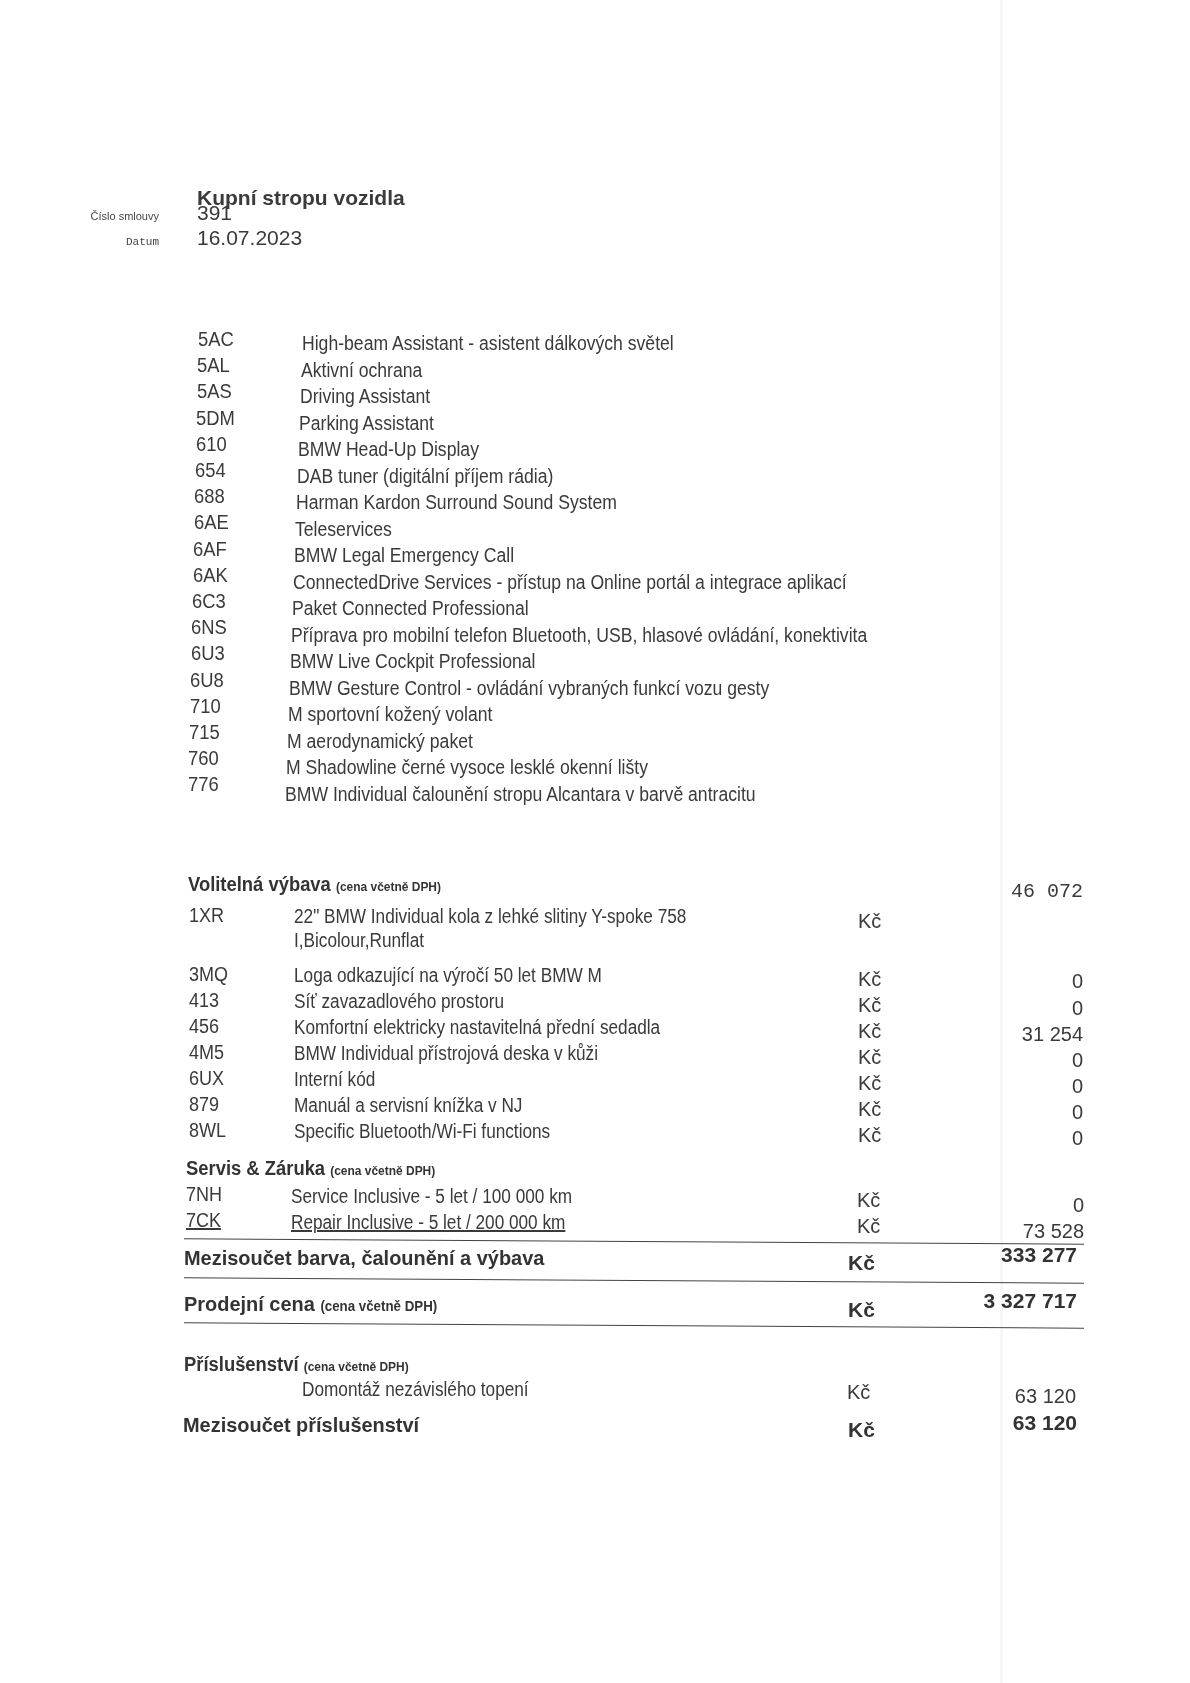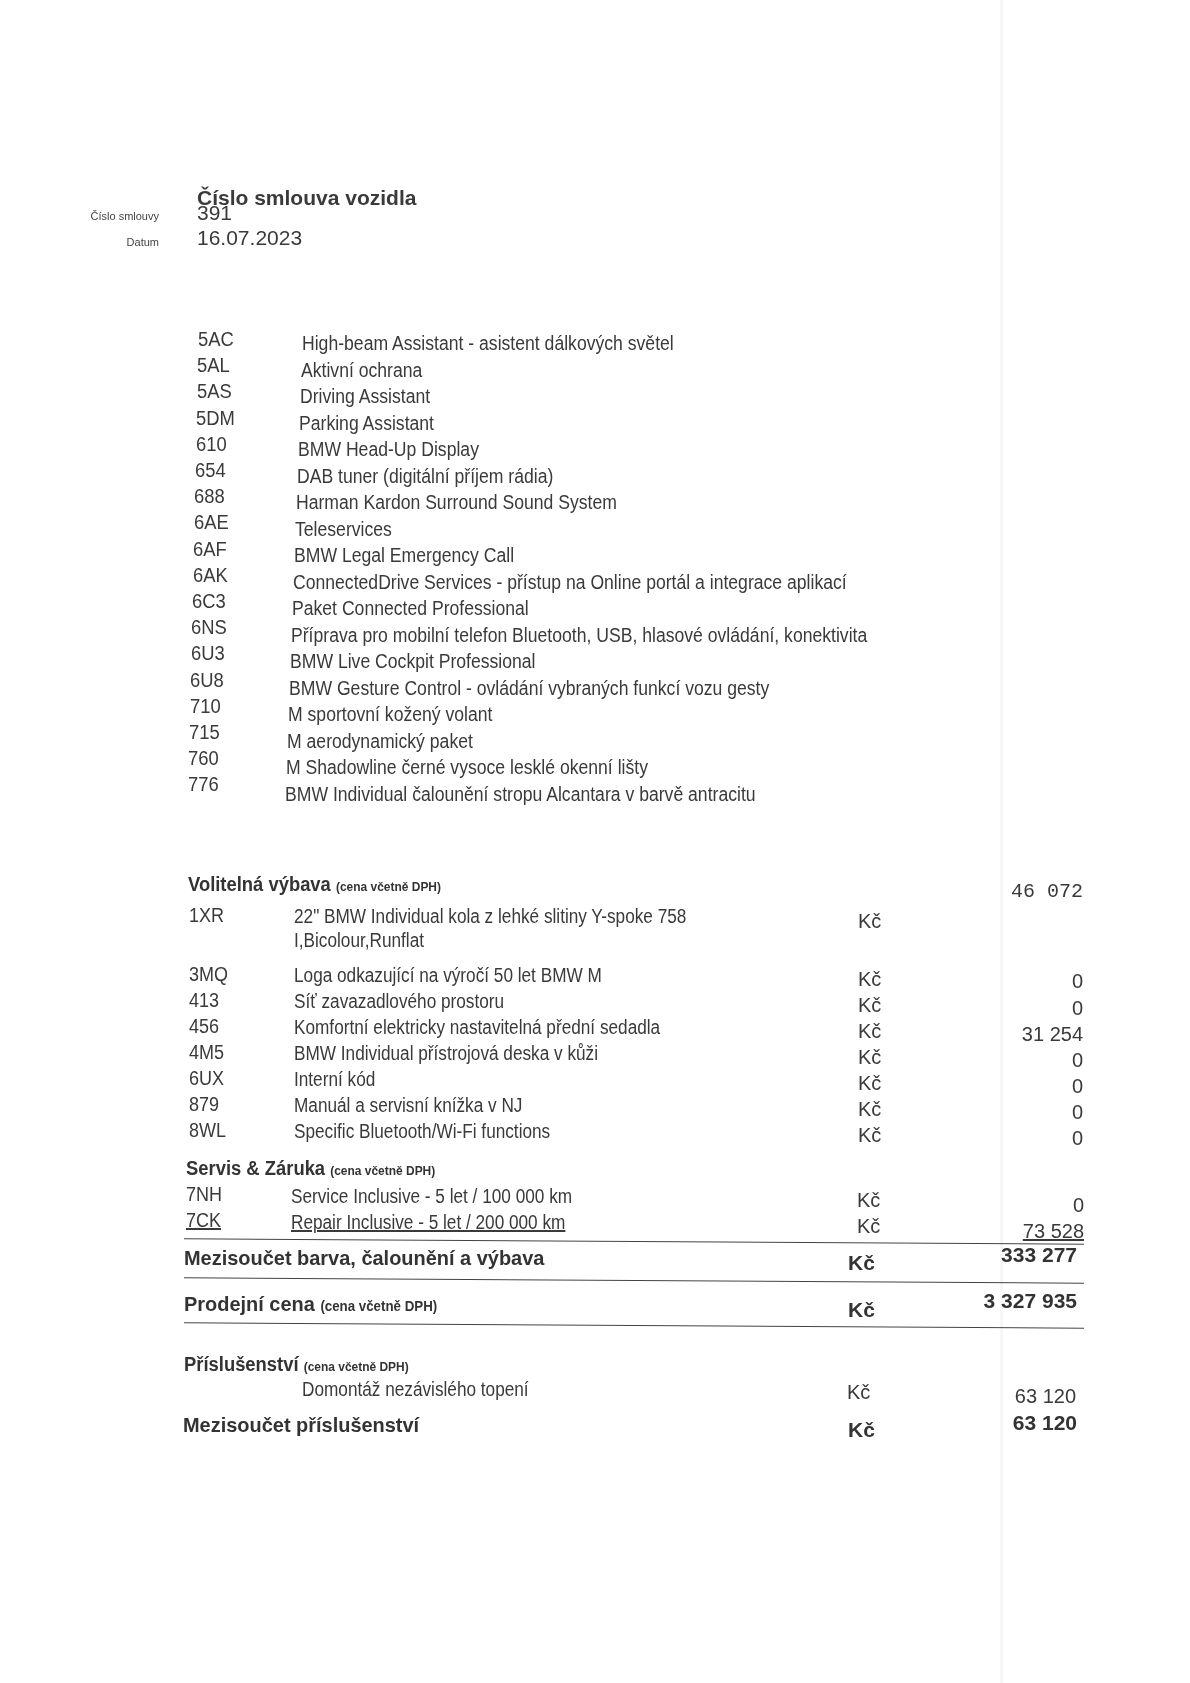--- a/index.html
+++ b/index.html
@@ -25,24 +25,24 @@
   .tot-cur { font-size: 21px; font-weight: bold; color: #333; }
   .tot-amt { font-size: 21px; font-weight: bold; color: #333; text-align: right; width: 160px; }
   .rule { position: absolute; height: 0; border-top: 1.5px solid #444; }
   .u { text-decoration: underline; }
 </style>
 </head>
 <body>
 
 <div class="scan-edge"></div>
 
-<div class="abs title">Číslo smlouva vozidla</div>
+<div class="abs title">Kupní stropu vozidla</div>
 <div class="abs meta-label" style="left:79px; top:210px;">Číslo smlouvy</div>
 <div class="abs meta-value" style="left:197px; top:201px;">391</div>
-<div class="abs meta-label" style="left:79px; top:236px;">Datum</div>
+<div class="abs meta-label" style="left:79px; top:236px;font-family:Liberation Mono, monospace;">Datum</div>
 <div class="abs meta-value" style="left:197px; top:226px;">16.07.2023</div>
 
 <div id="std-list">
     <div class="abs std-code" style="left: 198px; top: 328px;">5AC</div>
     <div class="abs std-desc" style="left: 302px; top: 332px;">High-beam Assistant - asistent dálkových světel</div>
     <div class="abs std-code" style="left: 197.4px; top: 354.2px;">5AL</div>
     <div class="abs std-desc" style="left: 301px; top: 358.5px;">Aktivní ochrana</div>
     <div class="abs std-code" style="left: 196.8px; top: 380.4px;">5AS</div>
     <div class="abs std-desc" style="left: 300px; top: 385px;">Driving Assistant</div>
     <div class="abs std-code" style="left: 196.2px; top: 406.6px;">5DM</div>
@@ -122,37 +122,37 @@
   <span class="note">(cena včetně DPH)</span>
 </div>
 <div id="svc-list">
     <div class="abs row-code" style="left: 186px; top: 1183px;">7NH</div>
     <div class="abs row-desc" style="left: 291px; top: 1185px;">Service Inclusive - 5 let / 100 000 km</div>
     <div class="abs cur" style="left: 857px; top: 1189px;">Kč</div>
     <div class="abs amt" style="left: 944px; top: 1194px;">0</div>
     <div class="abs row-code u" style="left: 186px; top: 1209px;">7CK</div>
     <div class="abs row-desc u" style="left: 291px; top: 1211px;">Repair Inclusive - 5 let / 200 000 km</div>
     <div class="abs cur" style="left: 857px; top: 1215px;">Kč</div>
-    <div class="abs amt" style="left: 944px; top: 1220px; text-decoration: underline;">73 528</div>
+    <div class="abs amt" style="left: 944px; top: 1220px;">73 528</div>
   </div>
 
 <div class="rule" style="left:184px; top:1241px; width:900px; transform:rotate(0.35deg);"></div>
 
 <div class="abs tot-label" style="left:184px; top:1246px;">Mezisoučet barva, čalounění a výbava</div>
 <div class="abs tot-cur" style="left:848px; top:1251px;">Kč</div>
 <div class="abs tot-amt" style="left:917px; top:1243px;">333 277</div>
 
 <div class="rule" style="left:184px; top:1280px; width:900px; transform:rotate(0.35deg);"></div>
 
 <div class="abs tot-label" style="left:184px; top:1292px;">
   <span>Prodejní cena</span>
   <span class="note">(cena včetně DPH)</span>
 </div>
 <div class="abs tot-cur" style="left:848px; top:1298px;">Kč</div>
-<div class="abs tot-amt" style="left:917px; top:1289px;">3 327 935</div>
+<div class="abs tot-amt" style="left:917px; top:1289px;">3 327 717</div>
 
 <div class="rule" style="left:184px; top:1325px; width:900px; transform:rotate(0.35deg);"></div>
 
 <div class="abs sec-title" style="left:184px; top:1353px;">
   <span>Příslušenství</span>
   <span class="note">(cena včetně DPH)</span>
 </div>
 <div class="abs row-desc" style="left:302px; top:1378px;">Domontáž nezávislého topení</div>
 <div class="abs cur" style="left:847px; top:1381px;">Kč</div>
 <div class="abs amt" style="left:936px; top:1385px;">63 120</div>

